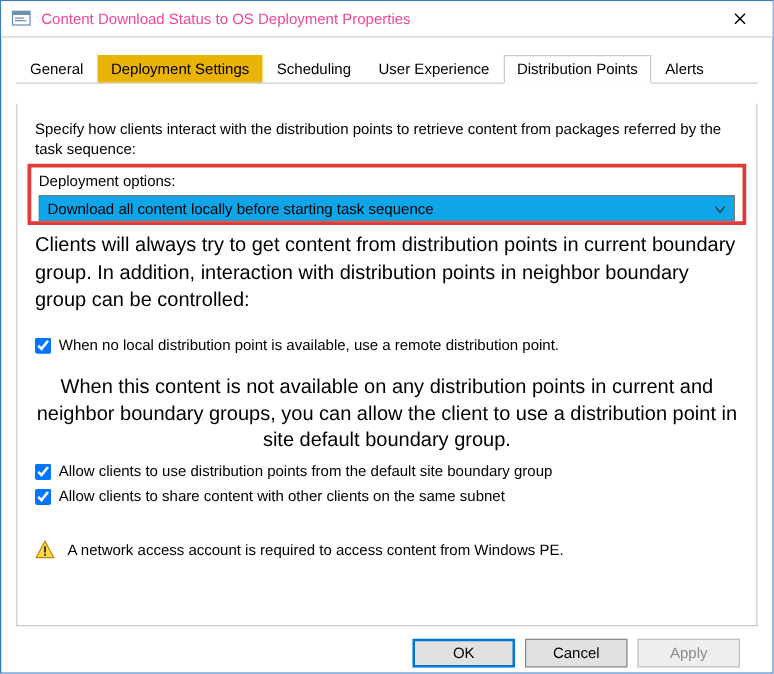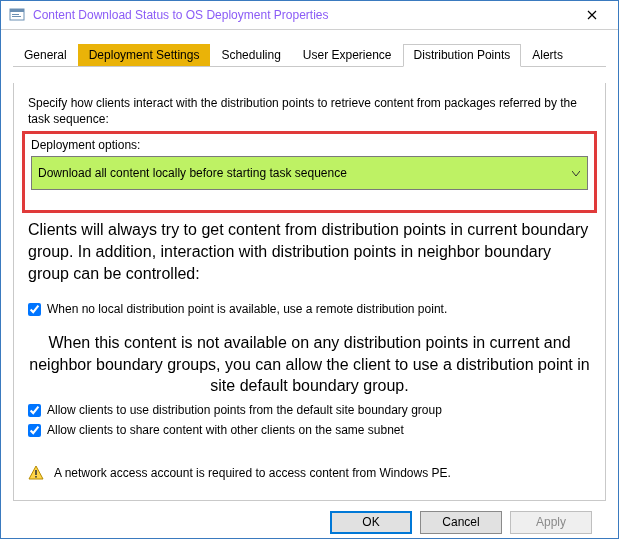--- a/index.html
+++ b/index.html
@@ -30,21 +30,21 @@
     background: #fff;
   }
   .titlebar .app-icon {
     width: 16px; height: 16px;
     margin-right: 8px;
     display: inline-block;
   }
   .titlebar .title {
     flex: 1;
     font-size: 12px;
-    color: #8b5cf6;
+    color: #ec4899;
   }
   .titlebar .close {
     width: 40px; height: 28px;
     display: flex; align-items: center; justify-content: center;
     color: #000;
     cursor: default;
   }
   .titlebar .close svg { width: 10px; height: 10px; }
   .content {
     flex: 1;
@@ -86,33 +86,33 @@
     position: relative;
     background: #fff;
   }
   .intro {
     font-size: 12px;
     line-height: 1.35;
     margin-bottom: 4px;
   }
   .hl {
     border: 3px solid #e03a3a;
-    padding: 4px 6px 20px 6px;
+    padding: 4px 6px 0 6px;
     margin: 0 -6px 2px -6px;
   }
   .opt-label {
     font-size: 12px;
     margin-bottom: 4px;
   }
   .combo {
     display: flex;
     align-items: center;
     border: 1px solid #7a7a7a;
-    background: #bef264;
-    height: 34px;
+    background: #0ea5e9;
+    height: 21px;
     width: 100%;
     padding: 0 4px 0 6px;
     font-size: 12px;
   }
   .combo .combo-text { flex: 1; }
   .combo .chev { width: 14px; text-align: center; }
   .info2 {
     font-size: 16px;
     line-height: 1.35;
     margin: 6px 0 18px 0;

